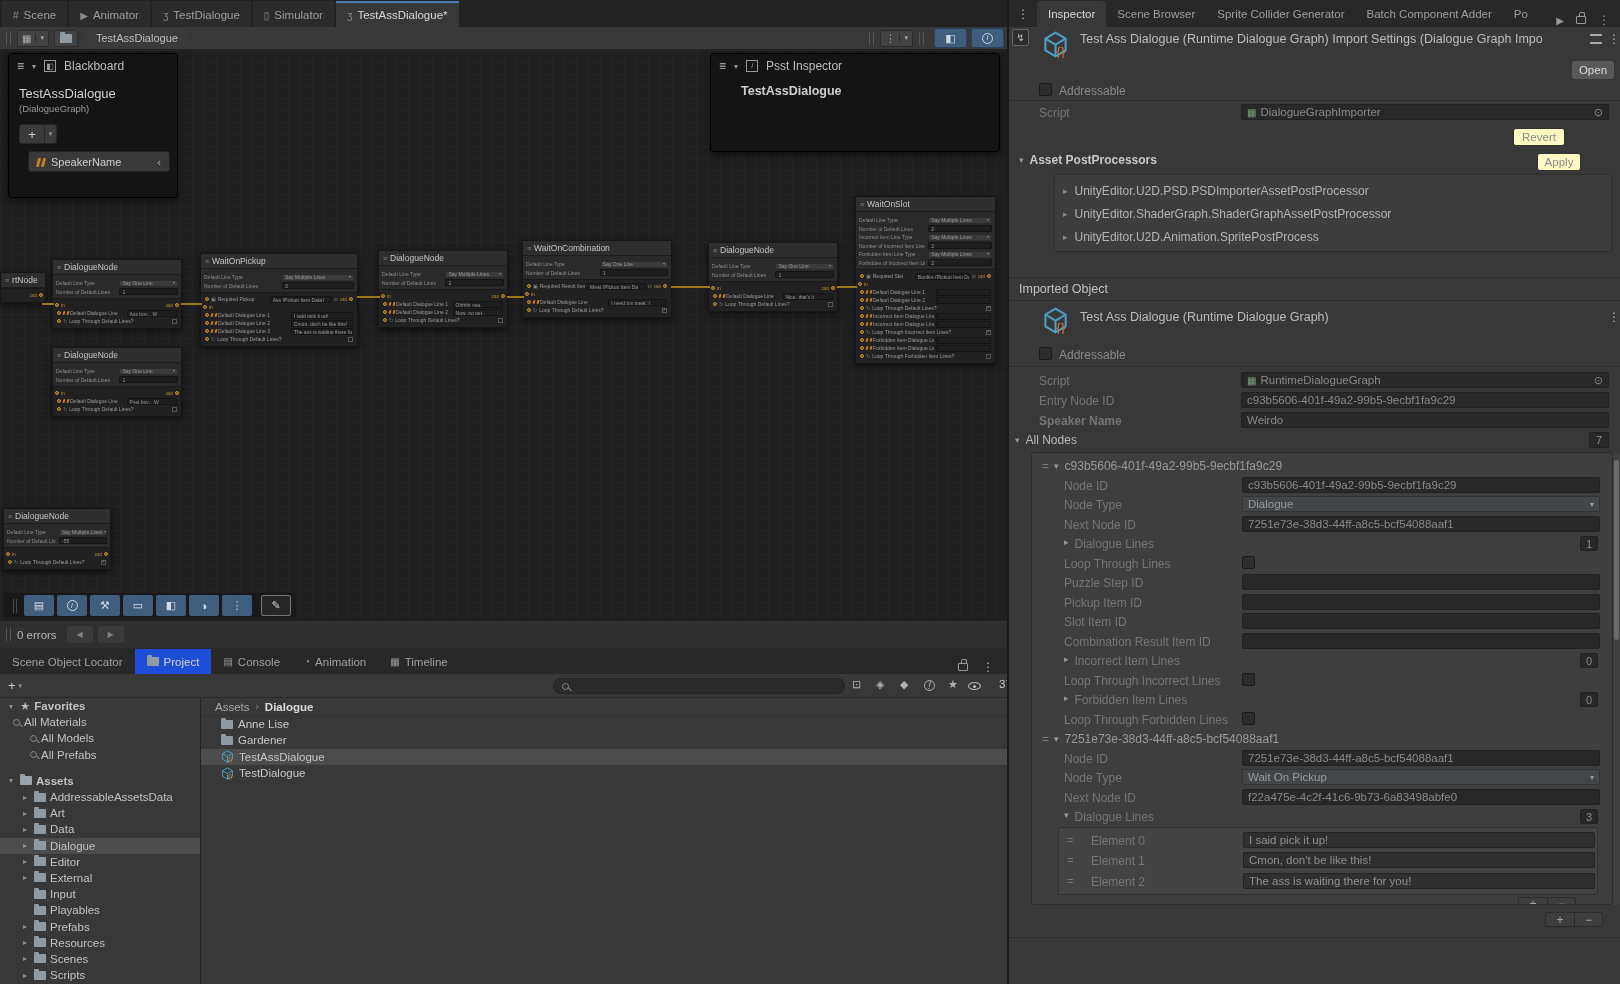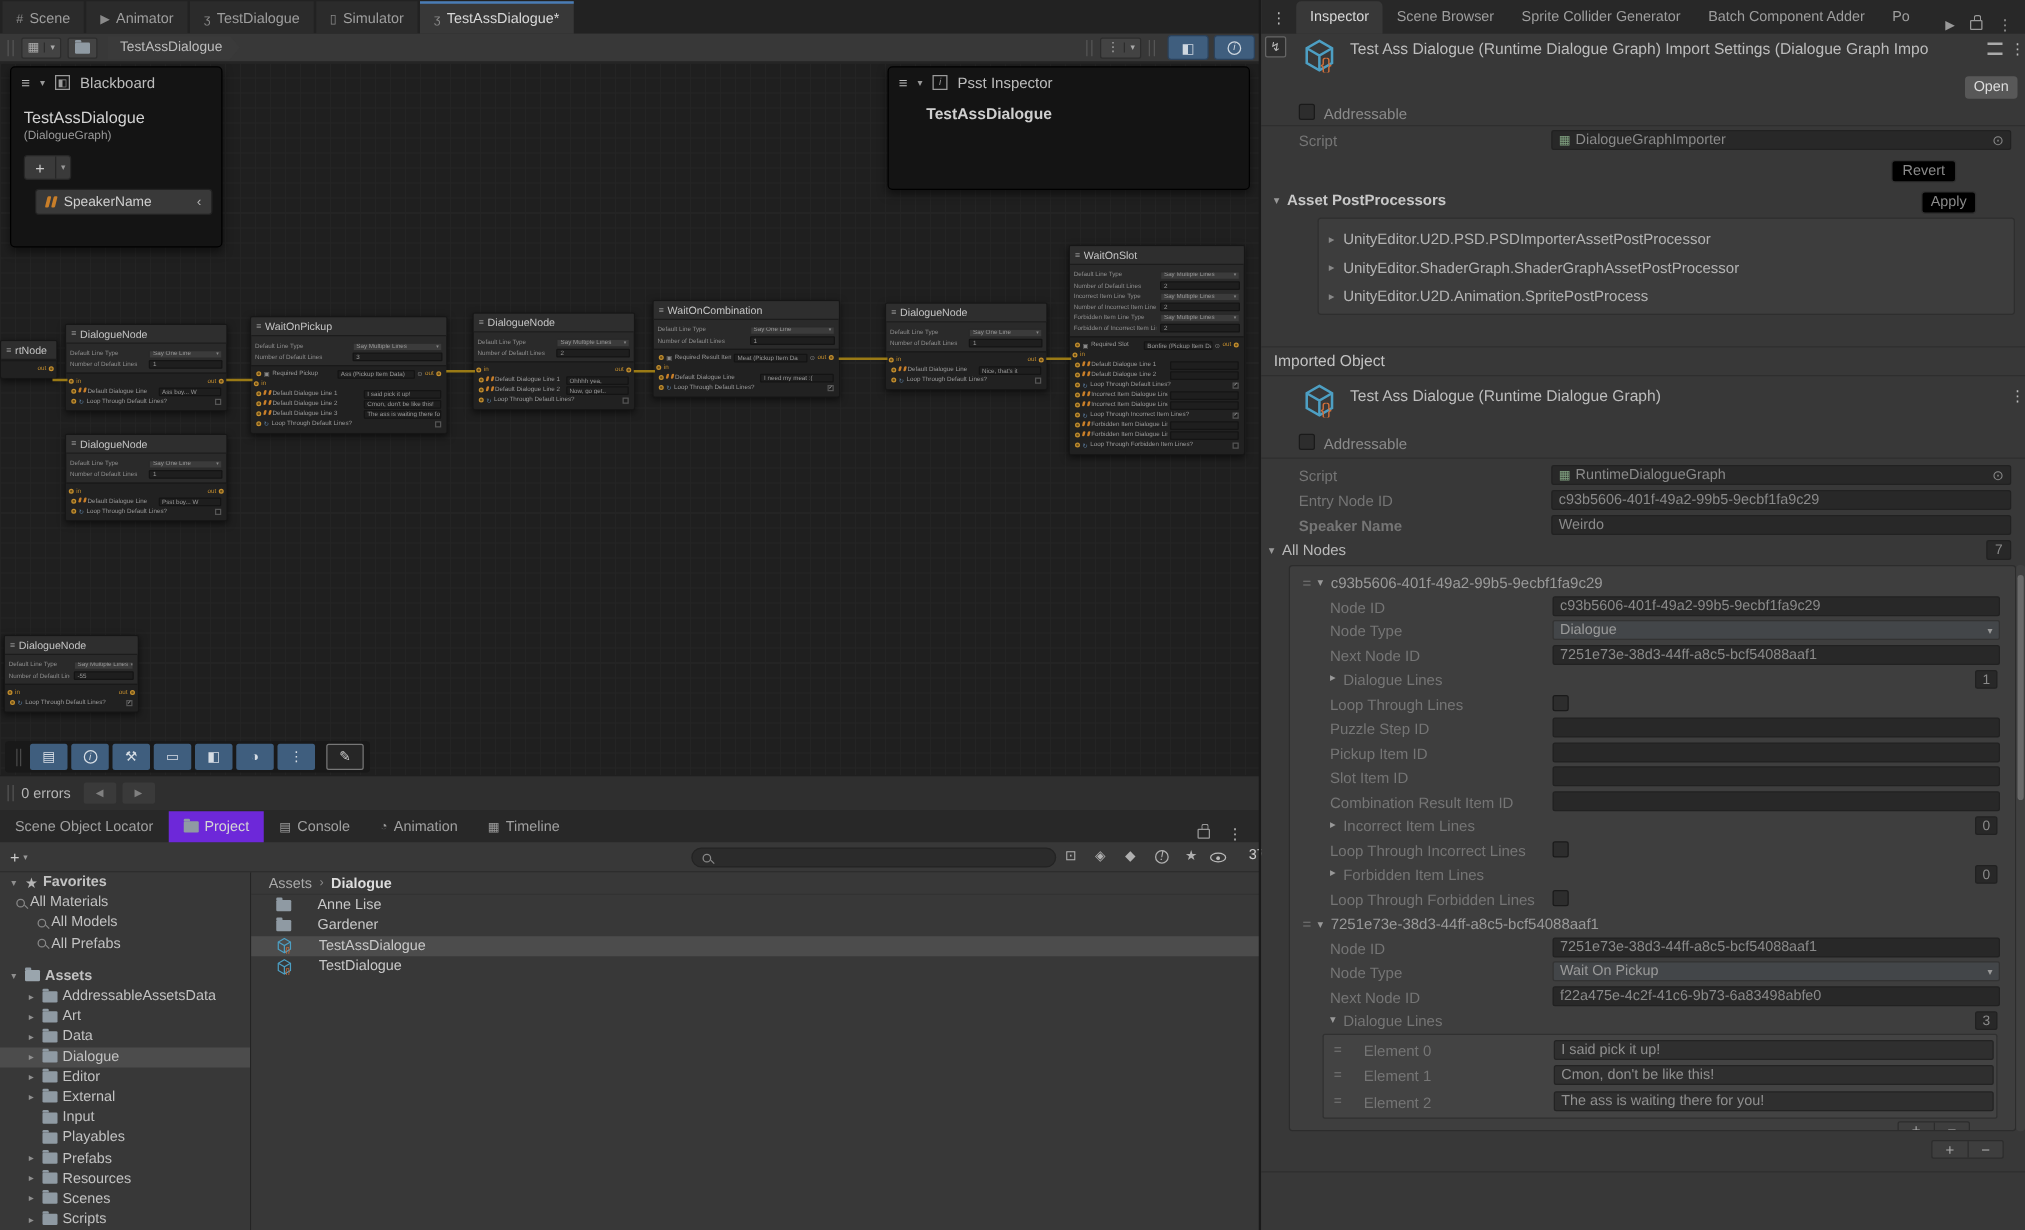--- a/index.html
+++ b/index.html
@@ -86,21 +86,21 @@
   .fhandle { width:4px; height:14px; border-left:1px solid #4a4a4a; border-right:1px solid #4a4a4a; margin:0 4px; }
 
   
   #errors-bar { position:absolute; left:0; top:620px; width:1008px; height:28px; background:#2f2f2f; border-top:1px solid #1f1f1f; display:flex; align-items:center; }
   #errors-bar .txt { font-size:11.5px; color:#b5b5b5; margin-right:10px; }
   .errbtn { width:26px; height:17px; background:#3a3a3a; border-radius:2px; display:flex; align-items:center; justify-content:center; color:#808080; font-size:8px; margin-right:5px; }
 
   
   #panel-tabbar { position:absolute; left:0; top:648px; width:1008px; height:26px; background:#282828; display:flex; align-items:flex-end; }
   .ptab { height:25px; display:flex; align-items:center; gap:5px; padding:0 12px; font-size:11.5px; color:#a0a0a0; }
-  .ptab.active { background:#6d28d9; color:#d5d5d5; }
+  .ptab.active { background:#1d4ed8; color:#d5d5d5; }
   .ptab .ticon { font-size:10px; color:#999; }
   #panel-tabbar .right { margin-left:auto; display:flex; align-items:center; gap:14px; padding-right:14px; }
 
   
   #proj-toolbar { position:absolute; left:0; top:674px; width:1008px; height:24px; background:#383838; border-bottom:1px solid #2a2a2a; display:flex; align-items:center; }
   #proj-search { position:absolute; left:553px; top:4px; width:292px; height:16px; background:#2b2b2b; border:1px solid #232323; border-radius:8px; display:flex; align-items:center; padding:0 8px; gap:5px; }
   .pt-ico { position:absolute; top:4px; font-size:11px; color:#b0b0b0; }
   .mag { display:inline-block; width:7px; height:7px; border:1px solid #888; border-radius:50%; position:relative; flex:none; }
   .mag:after { content:''; position:absolute; top:5px; left:5px; width:4px; height:1px; background:#888; transform:rotate(45deg); }
   .lock { display:inline-block; width:10px; height:8px; border:1px solid #999; border-radius:1px; position:relative; }
@@ -113,21 +113,21 @@
   #proj-divider { position:absolute; left:200px; top:698px; width:1px; height:286px; background:#242424; }
   .trow { height:16.2px; display:flex; align-items:center; gap:4px; font-size:11.5px; color:#c2c2c2; padding-left:6px; white-space:nowrap; }
   .trow .arr { width:10px; font-size:8px; color:#8f8f8f; text-align:center; flex:none; }
   .trow.selected { background:#4c4c4c; }
   .fold { display:inline-block; width:12px; height:9px; background:#8f9aa3; border-radius:1px; position:relative; flex:none; }
   .fold:before { content:''; position:absolute; top:-2px; left:0; width:5px; height:2px; background:#8f9aa3; border-radius:1px 1px 0 0; }
   .fold.open { background:#9aa5ad; }
   #proj-files { position:absolute; left:201px; top:698px; width:807px; height:286px; background:#383838; }
   #proj-crumb { height:18px; display:flex; align-items:center; gap:6px; padding-left:14px; font-size:11.5px; color:#aaa; border-bottom:1px solid #323232; }
   #proj-crumb b { color:#ddd; }
-  .frow { height:16.3px; display:flex; align-items:center; gap:21px; padding-left:20px; font-size:11.5px; color:#c8c8c8; }
+  .frow { height:16.3px; display:flex; align-items:center; gap:5px; padding-left:20px; font-size:11.5px; color:#c8c8c8; }
   .frow.selected { background:#4c4c4c; }
   .cubewrap { width:13px; height:13px; flex:none; position:relative; }
 
   
   #divider-v { position:absolute; left:1007px; top:0; width:2px; height:984px; background:#1a1a1a; }
   #inspector { position:absolute; left:1009px; top:0; width:611px; height:984px; background:#383838; font-size:12px; }
   #insp-tabbar { position:absolute; left:0; top:0; width:611px; height:27px; background:#282828; display:flex; align-items:flex-end; }
   #insp-tabbar .kebab { align-self:center; margin:0 8px; color:#bbb; font-size:12px; }
   .itab { height:26px; display:flex; align-items:center; gap:5px; padding:0 11px; font-size:11.5px; color:#9e9e9e; white-space:nowrap; overflow:hidden; }
   .itab.active { background:#383838; color:#d8d8d8; border-radius:4px 4px 0 0; }
@@ -139,21 +139,21 @@
   .hdr-kebab { position:absolute; top:32px; color:#bbb; font-size:12px; }
   .sliders { position:absolute; left:581px; top:34px; width:12px; height:10px; border-top:2px solid #aaa; border-bottom:2px solid #aaa; }
   .openbtn { position:absolute; left:563px; top:61px; width:42px; height:18px; background:#585858; border-radius:3px; color:#ddd; font-size:11.5px; display:flex; align-items:center; justify-content:center; }
   .checkbox { position:absolute; width:13px; height:13px; background:#2d2d2d; border:1px solid #1a1a1a; border-radius:2px; }
   .ilabel { color:#8a8a8a; font-size:12px; }
   .dlabel { color:#757575; font-size:12px; }
   .hline { position:absolute; left:0; width:611px; height:1px; background:#2e2e2e; }
   .ifield { position:absolute; left:232px; width:368px; height:16px; background:#282828; border:1px solid #212121; border-radius:2px; display:flex; align-items:center; padding:0 5px; gap:4px; font-size:11.5px; color:#8a8a8a; white-space:nowrap; overflow:hidden; }
   .ifield .scripto { color:#7f9f7f; font-size:10px; }
   .ifield .pick { margin-left:auto; color:#888; font-size:11px; }
-  .btn { background:#000000; border:1px solid #303030; border-radius:3px; color:#8a8a8a; font-size:11.5px; display:flex; align-items:center; justify-content:center; }
+  .btn { background:#fef9c3; border:1px solid #303030; border-radius:3px; color:#8a8a8a; font-size:11.5px; display:flex; align-items:center; justify-content:center; }
   .sect-head { position:absolute; display:flex; gap:6px; align-items:center; font-size:12px; color:#c8c8c8; font-weight:bold; }
   .sect-head .arr { font-size:9px; color:#999; font-weight:normal; }
   .ppbox { position:absolute; left:45px; top:174px; width:558px; height:78px; background:#3d3d3d; border:1px solid #2e2e2e; border-radius:3px; padding-top:4px; }
   .pprow { height:23px; display:flex; align-items:center; gap:7px; padding-left:8px; font-size:12px; color:#b4b4b4; }
   .pprow .arr { font-size:9px; color:#888; }
   #imported-bar { position:absolute; left:0; top:277px; width:611px; height:24px; border-top:1px solid #2e2e2e; border-bottom:1px solid #2e2e2e; display:flex; align-items:center; padding-left:10px; font-size:12.5px; color:#c2c2c2; }
   .countbox { background:#282828; border:1px solid #212121; border-radius:2px; color:#8a8a8a; font-size:11px; display:flex; align-items:center; justify-content:center; }
 
   #nodes-box { position:absolute; left:22px; top:452px; width:582px; height:453px; background:#3e3e3e; border:1px solid #2c2c2c; border-radius:3px; overflow:hidden; padding-top:3px; }
   .nrow { height:19.5px; position:relative; }

